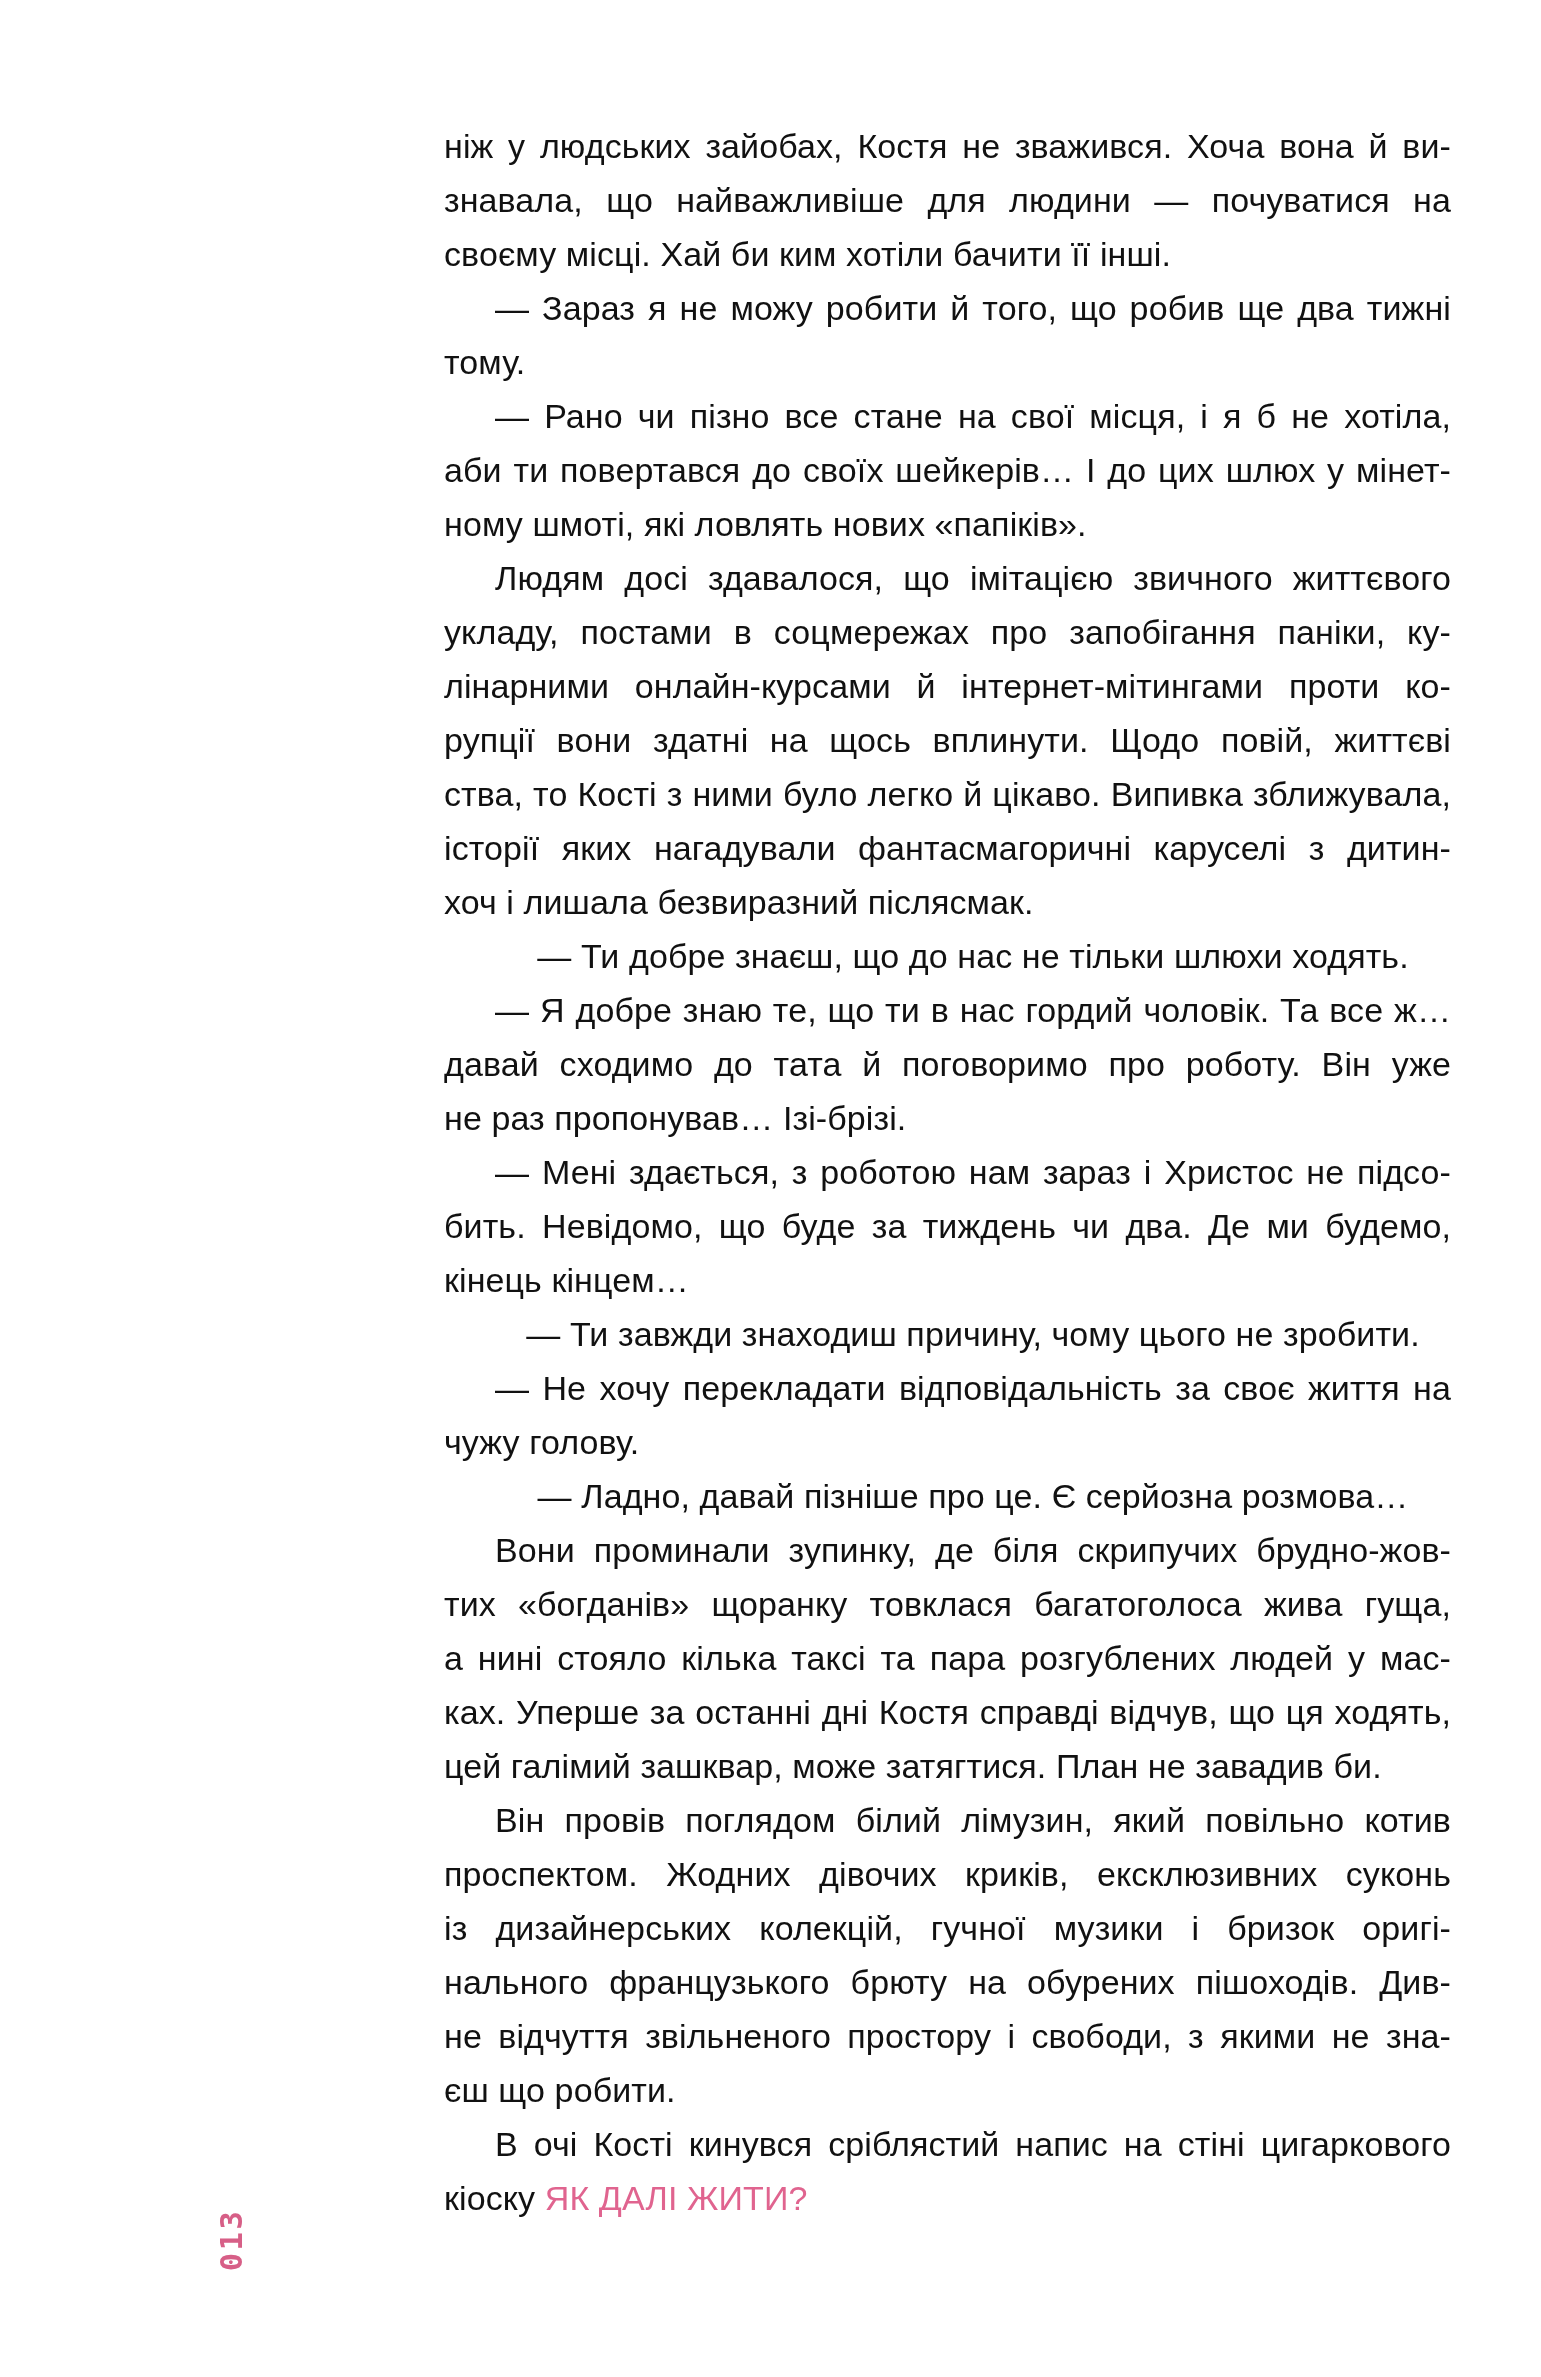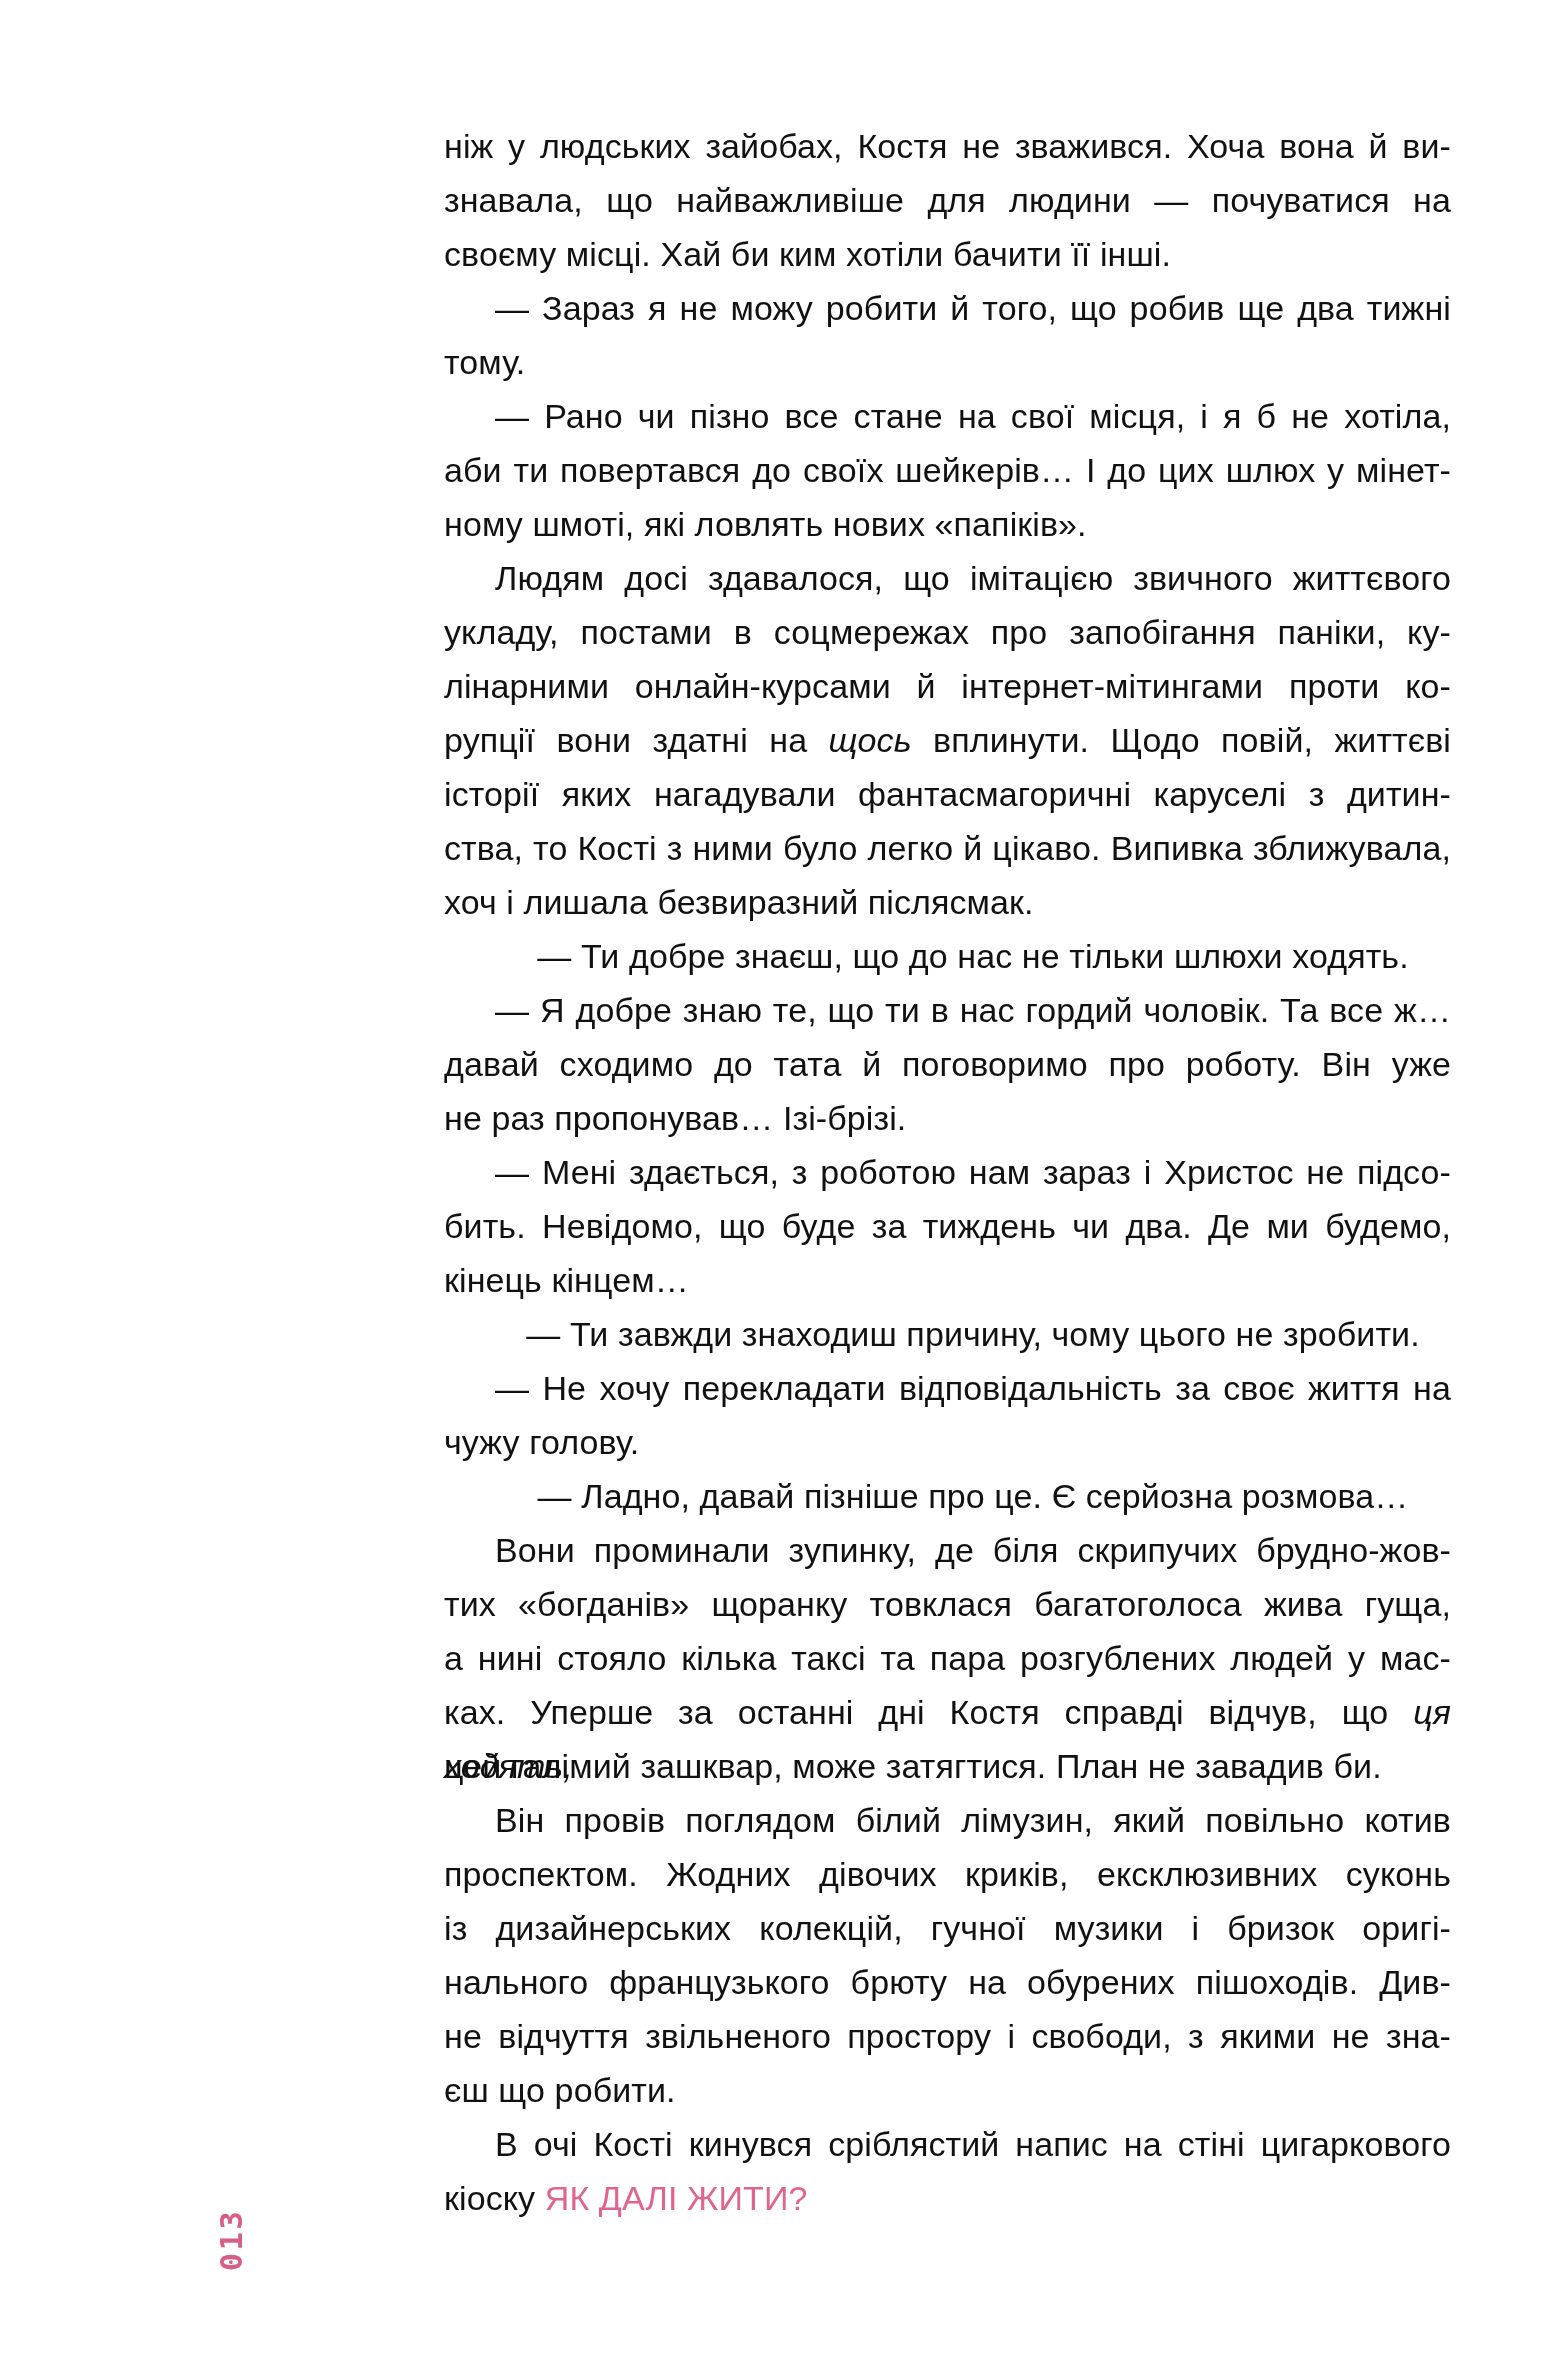--- a/index.html
+++ b/index.html
@@ -35,21 +35,20 @@
   }
   .line.fill {
     text-align: justify;
     text-align-last: justify;
   }
   .line.indent {
     padding-left: 51px;
     text-align: center;
   }
   .italic {
-    font-style: italic;
   }
   .accent {
     color: var(--accent, #e0648f);
   }
   .page-number {
     position: absolute;
     left: 231px;
     top: 2240px;
     transform: translate(-50%, -50%) rotate(-90deg);
     font-family: "DejaVu Sans Mono", "Liberation Mono", monospace;
@@ -69,22 +68,22 @@
       <div class="line"><span>своєму місці. Хай би ким хотіли бачити її інші.</span></div>
       <div class="line fill indent"><span>— Зараз я не можу робити й того, що робив ще два тижні</span></div>
       <div class="line"><span>тому.</span></div>
       <div class="line fill indent"><span>— Рано чи пізно все стане на свої місця, і я б не хотіла,</span></div>
       <div class="line fill"><span>аби ти повертався до своїх шейкерів… І до цих шлюх у мінет-</span></div>
       <div class="line"><span>ному шмоті, які ловлять нових «папіків».</span></div>
       <div class="line fill indent"><span>Людям досі здавалося, що імітацією звичного життєвого</span></div>
       <div class="line fill"><span>укладу, постами в соцмережах про запобігання паніки, ку-</span></div>
       <div class="line fill"><span>лінарними онлайн-курсами й інтернет-мітингами проти ко-</span></div>
       <div class="line fill"><span>рупції вони здатні на </span><span class="italic">щось</span><span> вплинути. Щодо повій, життєві</span></div>
+      <div class="line fill"><span>ства, то Кості з ними було легко й цікаво. Випивка зближувала,</span></div>
       <div class="line fill"><span>історії яких нагадували фантасмагоричні каруселі з дитин-</span></div>
-      <div class="line fill"><span>ства, то Кості з ними було легко й цікаво. Випивка зближувала,</span></div>
       <div class="line"><span>хоч і лишала безвиразний післясмак.</span></div>
       <div class="line indent"><span>— Ти добре знаєш, що до нас не тільки шлюхи ходять.</span></div>
       <div class="line fill indent"><span>— Я добре знаю те, що ти в нас гордий чоловік. Та все ж…</span></div>
       <div class="line fill"><span>давай сходимо до тата й поговоримо про роботу. Він уже</span></div>
       <div class="line"><span>не раз пропонував… Ізі-брізі.</span></div>
       <div class="line fill indent"><span>— Мені здається, з роботою нам зараз і Христос не підсо-</span></div>
       <div class="line fill"><span>бить. Невідомо, що буде за тиждень чи два. Де ми будемо,</span></div>
       <div class="line"><span>кінець кінцем…</span></div>
       <div class="line indent"><span>— Ти завжди знаходиш причину, чому цього не зробити.</span></div>
       <div class="line fill indent"><span>— Не хочу перекладати відповідальність за своє життя на</span></div>

